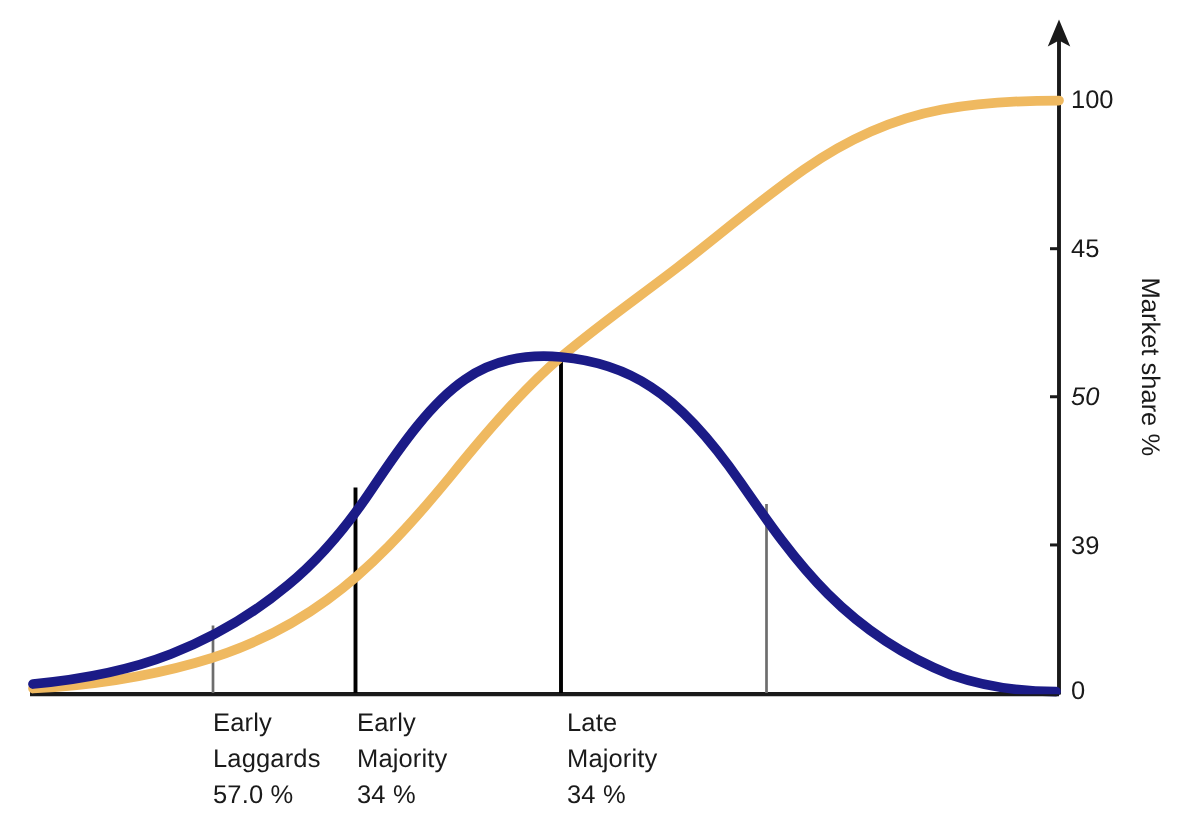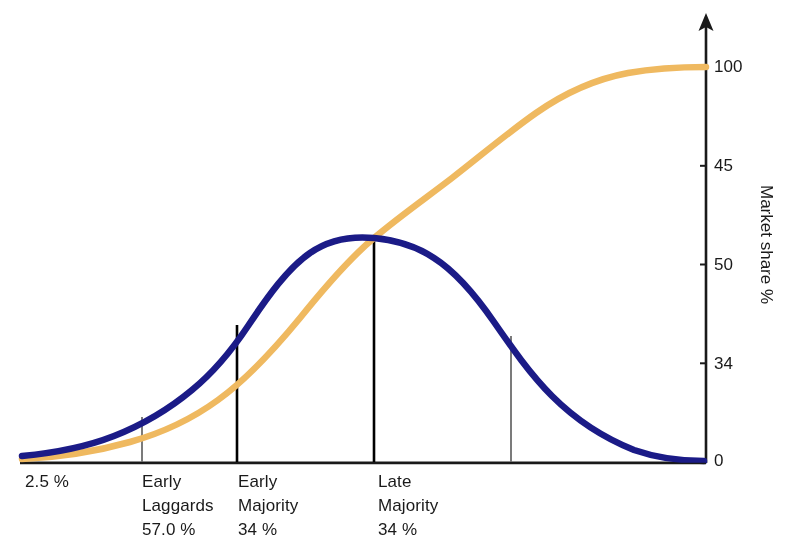--- a/index.html
+++ b/index.html
@@ -97,28 +97,27 @@
              C 456,272 476,296 494,322
              C 512,348 530,374 552,396
              C 576,420 604,438 634,450
              C 660,459 686,461 704,461"></path>
 
     <line x1="20" y1="463.5" x2="706" y2="463.5" stroke="#1a1a1a" stroke-width="1.4"></line>
   </svg>
 
   <div class="ytick" style="left:714px; top:58px;">100</div>
   <div class="ytick" style="left:714px; top:157px;">45</div>
-  <div class="ytick" style="left:714px; top:256px;">50</div>
-  <div class="ytick" style="left:714px; top:355px;">34</div>
+  <div class="ytick" style="left:714px; top:256px;font-style:italic;">50</div>
+  <div class="ytick" style="left:714px; top:355px;">39</div>
   <div class="ytick" style="left:714px; top:452px;">0</div>
 
   <div class="axis-title" style="left:775px; top:185px;">Market share %</div>
 
   <div class="seg-label" style="left:25px; top:470px;">
-    <span class="ln">2.5 %</span>
   </div>
 
   <div class="seg-label" style="left:142px; top:470px;">
     <span class="ln">Early</span>
     <span class="ln">Laggards</span>
     <span class="ln">57.0 %</span>
   </div>
 
   <div class="seg-label" style="left:238px; top:470px;">
     <span class="ln">Early</span>

